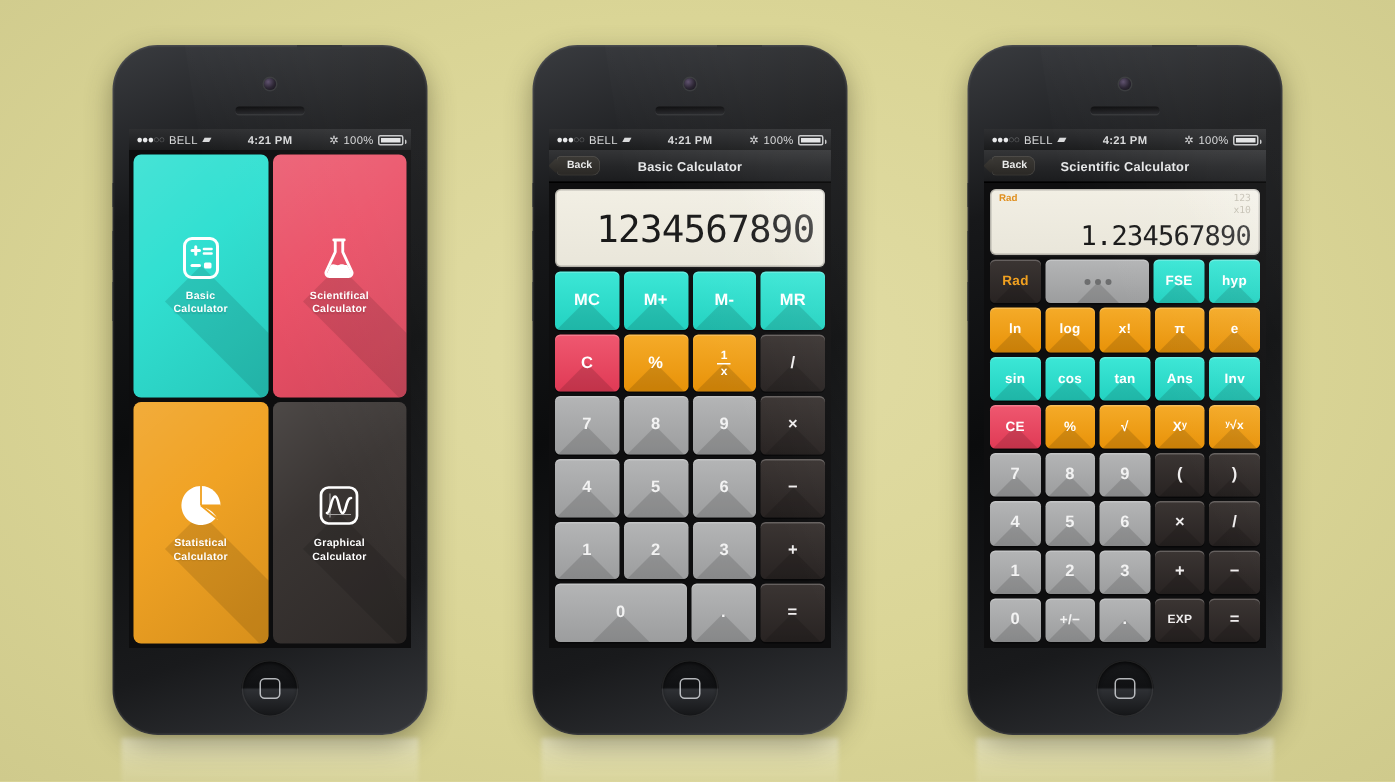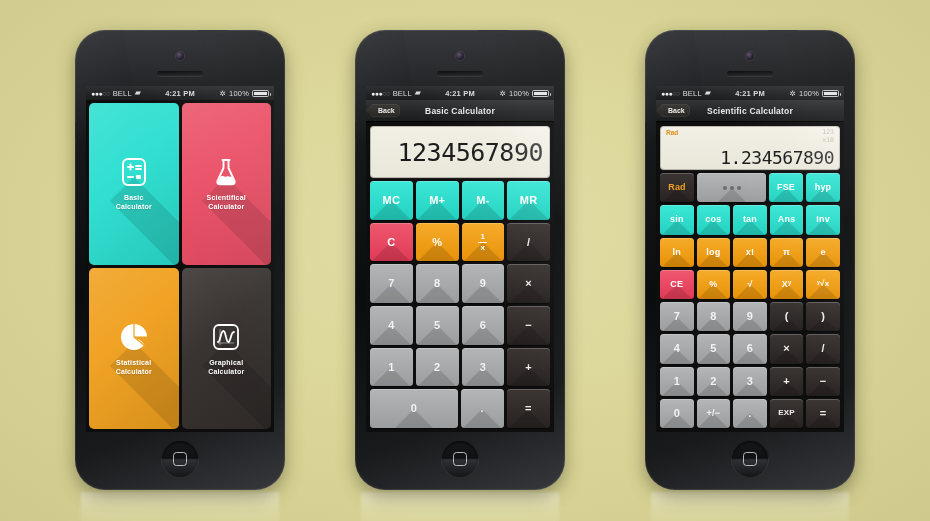--- a/index.html
+++ b/index.html
@@ -670,62 +670,62 @@
                   <span class="kshadow"></span>
                   <span class="klabel">FSE</span>
                 </div>
               <div class="key k-teal small">
                   <span class="kshadow"></span>
                   <span class="klabel">hyp</span>
                 </div>
             </div>
 
             <div class="krow">
+              <div class="key k-orange small">
+                  <span class="kshadow"></span>
+                  <span class="klabel">ln</span>
+                </div>
+              <div class="key k-orange small">
+                  <span class="kshadow"></span>
+                  <span class="klabel">log</span>
+                </div>
+              <div class="key k-orange small">
+                  <span class="kshadow"></span>
+                  <span class="klabel">x!</span>
+                </div>
+              <div class="key k-orange small">
+                  <span class="kshadow"></span>
+                  <span class="klabel">π</span>
+                </div>
+              <div class="key k-orange small">
+                  <span class="kshadow"></span>
+                  <span class="klabel">e</span>
+                </div>
+            </div>
+
+            <div class="krow">
               <div class="key k-teal small">
                   <span class="kshadow"></span>
                   <span class="klabel">sin</span>
                 </div>
               <div class="key k-teal small">
                   <span class="kshadow"></span>
                   <span class="klabel">cos</span>
                 </div>
               <div class="key k-teal small">
                   <span class="kshadow"></span>
                   <span class="klabel">tan</span>
                 </div>
               <div class="key k-teal small">
                   <span class="kshadow"></span>
                   <span class="klabel">Ans</span>
                 </div>
               <div class="key k-teal small">
                   <span class="kshadow"></span>
                   <span class="klabel">Inv</span>
-                </div>
-            </div>
-
-            <div class="krow">
-              <div class="key k-orange small">
-                  <span class="kshadow"></span>
-                  <span class="klabel">ln</span>
-                </div>
-              <div class="key k-orange small">
-                  <span class="kshadow"></span>
-                  <span class="klabel">log</span>
-                </div>
-              <div class="key k-orange small">
-                  <span class="kshadow"></span>
-                  <span class="klabel">x!</span>
-                </div>
-              <div class="key k-orange small">
-                  <span class="kshadow"></span>
-                  <span class="klabel">π</span>
-                </div>
-              <div class="key k-orange small">
-                  <span class="kshadow"></span>
-                  <span class="klabel">e</span>
                 </div>
             </div>
 
             <div class="krow">
               <div class="key k-red small">
                   <span class="kshadow"></span>
                   <span class="klabel">CE</span>
                 </div>
               <div class="key k-orange small">
                   <span class="kshadow"></span>

